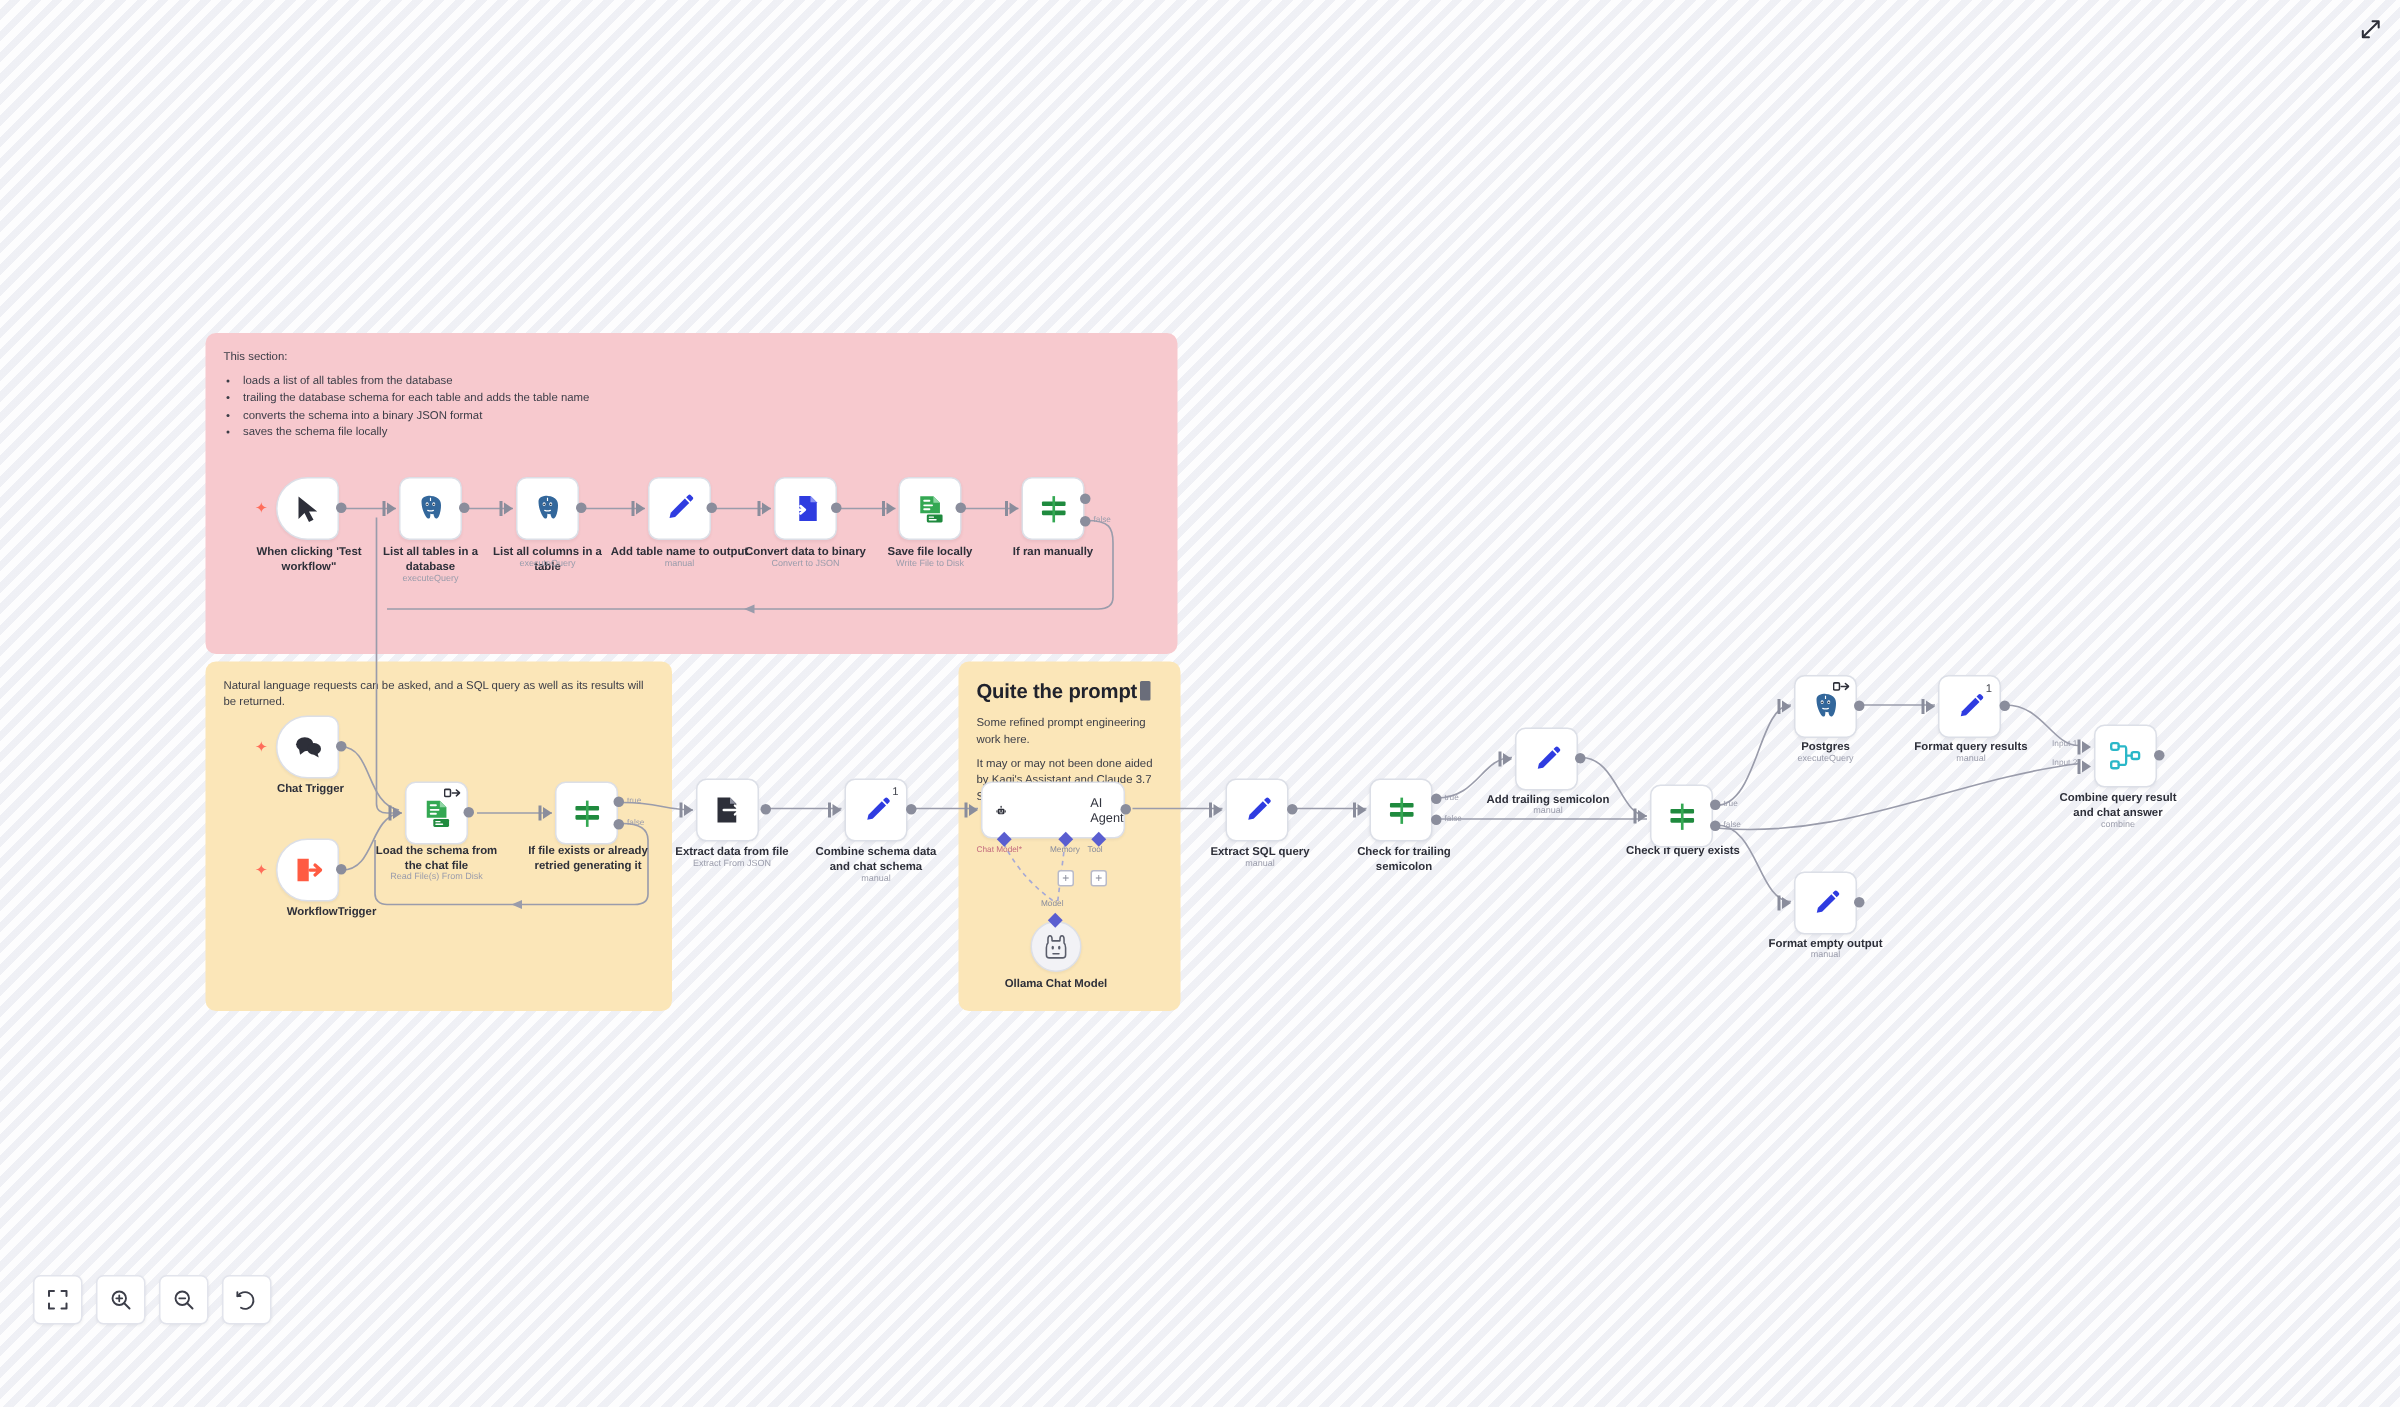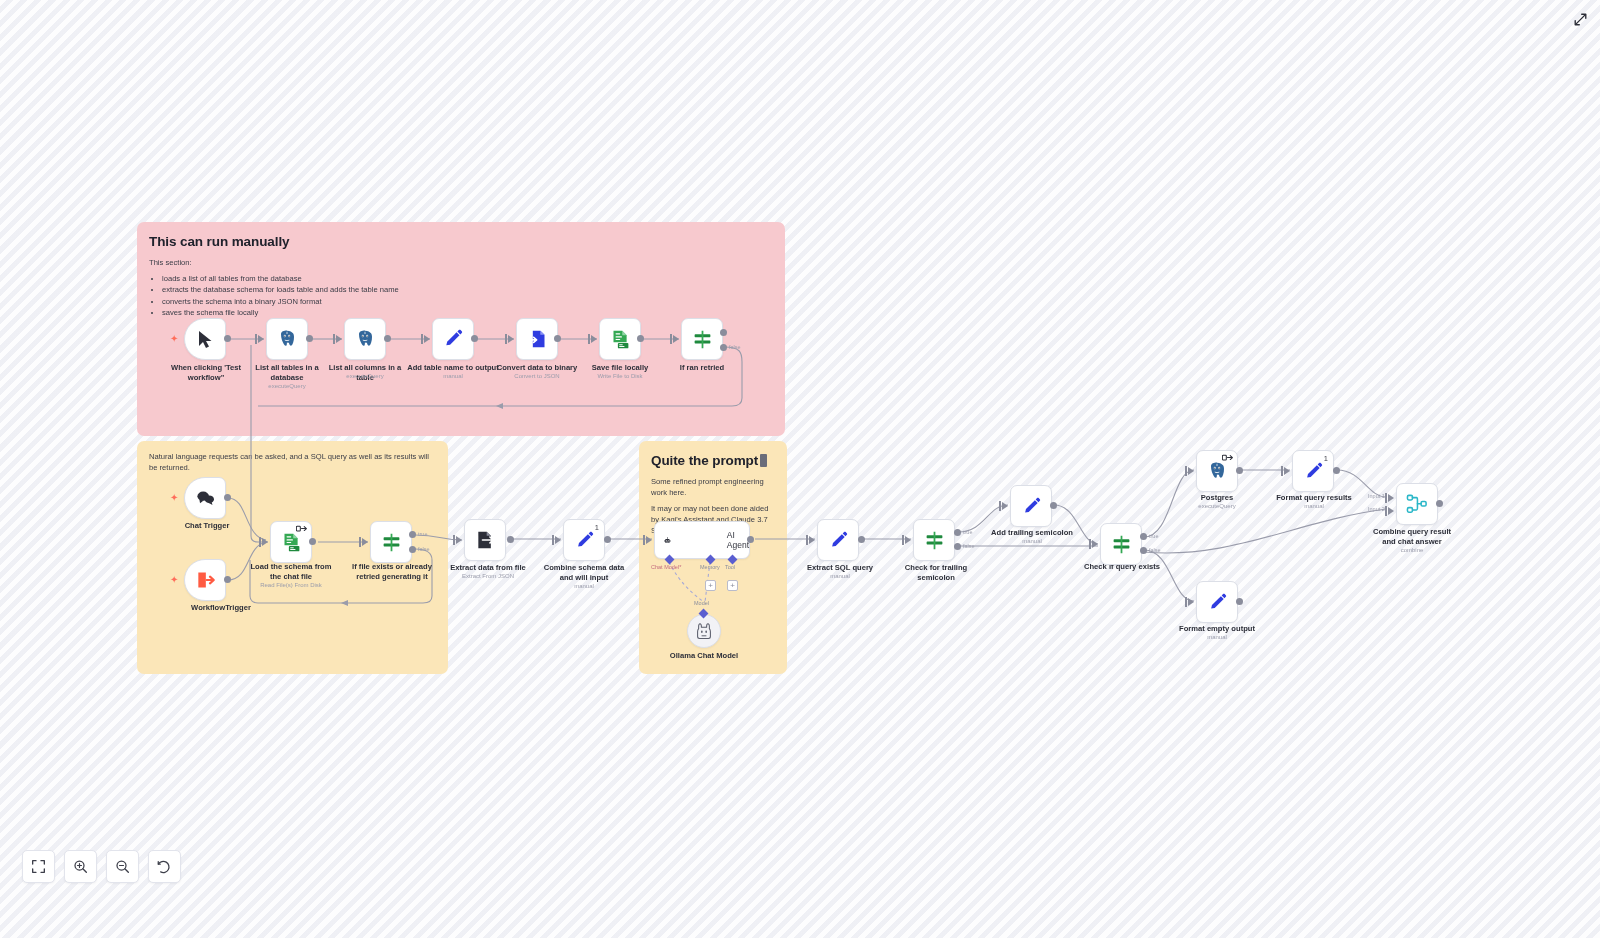--- a/index.html
+++ b/index.html
@@ -218,25 +218,24 @@
     cursor: pointer;
     z-index: 20;
   }
 </style>
 </head>
 <body>
 
 <div id="canvas">
 
   <div class="sticky pink" style="left:137px; top:222px; width:648px; height:214px;">
-    <h2>This can run manually</h2>
     <p>This section:</p>
     <ul>
       <li>loads a list of all tables from the database</li>
-      <li>extracts the database schema for loads table and adds the table name</li>
+      <li>trailing the database schema for each table and adds the table name</li>
       <li>converts the schema into a binary JSON format</li>
       <li>saves the schema file locally</li>
     </ul>
   </div>
 
   <div class="sticky yellow" style="left:137px; top:441px; width:311px; height:233px;">
     <p>Natural language requests can be asked, and a SQL query as well as its results will be returned.</p>
   </div>
 
   <div class="sticky yellow" style="left:639px; top:441px; width:148px; height:233px;">
@@ -377,21 +376,21 @@
   <div class="node" style="left:681px; top:318px;">
     <svg width="21" height="21" viewBox="0 0 24 24">
       <rect x="3" y="6" width="18" height="3.5" rx="0.8" fill="#1f8a3e"></rect>
       <rect x="3" y="13" width="18" height="3.5" rx="0.8" fill="#1f8a3e"></rect>
       <rect x="11" y="2" width="2" height="20" fill="#34a853"></rect>
     </svg>
   </div>
   <div class="port-out" style="left:720px; top:329px;"></div>
   <div class="port-out" style="left:720px; top:344px;"></div>
   <div class="edge-label" style="left:729px; top:344px;">false</div>
-  <div class="nlabel" style="left:660px; top:363px; width:84px;">If ran retried</div>
+  <div class="nlabel" style="left:660px; top:363px; width:84px;">If ran manually</div>
 
   <span class="bolt" style="left:170px; top:492px;">✦</span>
   <div class="node trigger" style="left:184px; top:477px;">
     <svg width="19" height="17" viewBox="0 0 24 22">
       <ellipse cx="9" cy="8" rx="7.5" ry="6" fill="#2d2f39"></ellipse>
       <path d="M4 12 L5 17 L9.5 13.5 Z" fill="#2d2f39"></path>
       <ellipse cx="17" cy="12" rx="6" ry="5" fill="#2d2f39"></ellipse>
       <path d="M20 15.5 L21 19.5 L16.5 16.8 Z" fill="#2d2f39"></path>
     </svg>
   </div>
@@ -456,21 +455,21 @@
 
   <div class="port-in" style="left:555px; top:536px;"></div>
   <div class="node" style="left:563px; top:519px;">
     <span class="badge">1</span>
     <svg width="19" height="19" viewBox="0 0 24 24">
       <path d="M4 19.5 L5 15.3 L16.3 4 L19.8 7.5 L8.5 18.8 Z" fill="#2f3ce0"></path>
       <path d="M17.3 3 L19 1.3 C19.6 0.7 20.5 0.7 21.1 1.3 L22.5 2.7 C23.1 3.3 23.1 4.2 22.5 4.8 L20.8 6.5 Z" fill="#2f3ce0"></path>
     </svg>
   </div>
   <div class="port-out" style="left:604px; top:536px;"></div>
-  <div class="nlabel" style="left:542px; top:563px; width:84px;">Combine schema data and will input</div>
+  <div class="nlabel" style="left:542px; top:563px; width:84px;">Combine schema data and chat schema</div>
   <div class="nsub" style="left:542px; top:583px; width:84px;">manual</div>
 
   <div class="port-in" style="left:646px; top:536px;"></div>
   <div class="node wide" style="left:654px; top:521px;">
     <svg width="19" height="19" viewBox="0 0 24 24">
       <rect x="4" y="7" width="16" height="13" rx="3" fill="#2d2f39"></rect>
       <rect x="1" y="11" width="2.5" height="5" rx="1.2" fill="#2d2f39"></rect>
       <rect x="20.5" y="11" width="2.5" height="5" rx="1.2" fill="#2d2f39"></rect>
       <rect x="11" y="2.5" width="2" height="4" fill="#2d2f39"></rect>
       <circle cx="12" cy="2" r="1.6" fill="#2d2f39"></circle>

